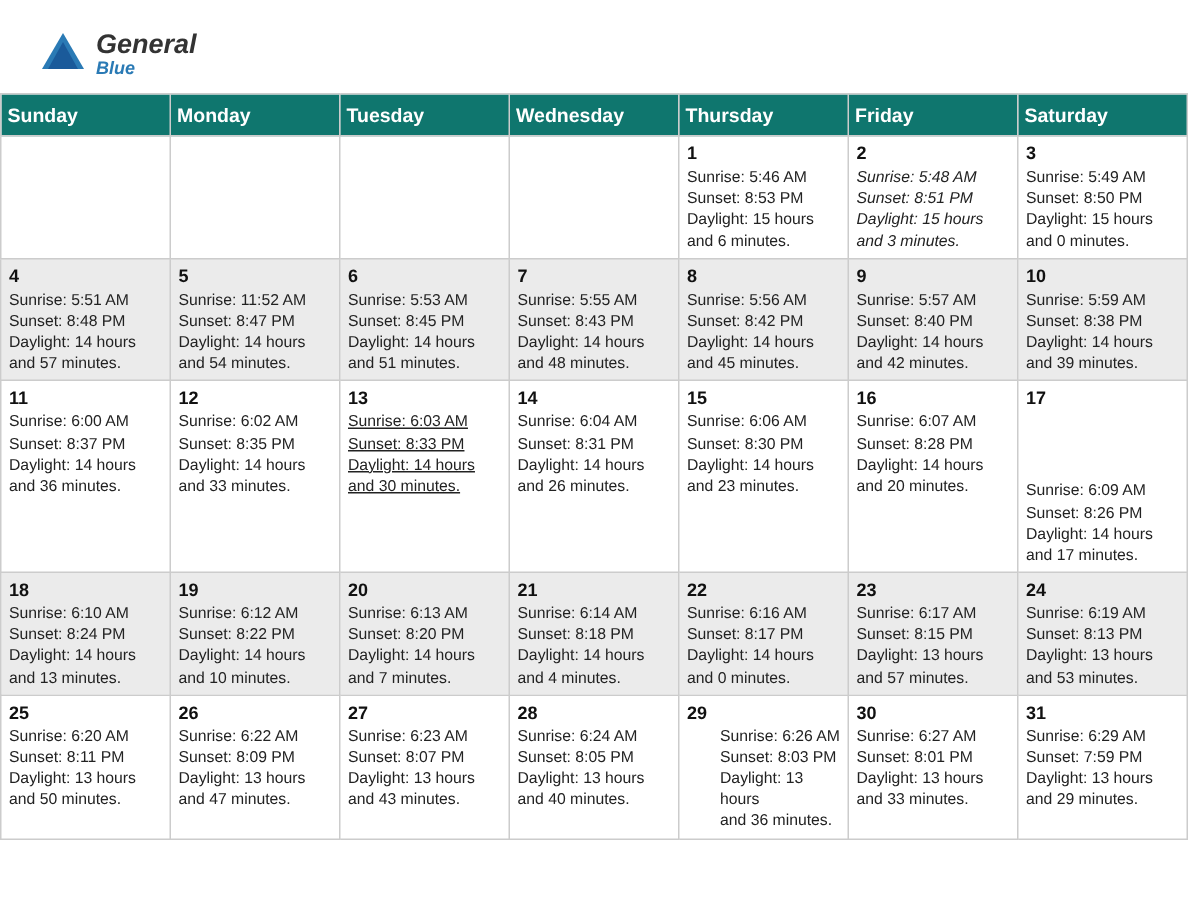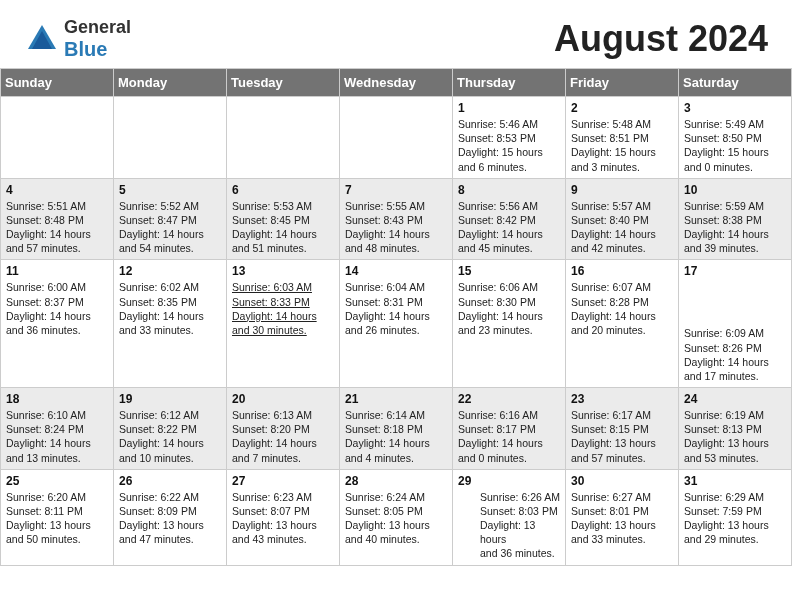--- a/index.html
+++ b/index.html
@@ -8,37 +8,38 @@
       background: #fff;
       width: 792px;
       min-height: 612px;
       padding: 0;
     }
     .header {
       display: flex;
       justify-content: space-between;
       align-items: center;
       padding: 18px 24px 8px 24px;
+      font-style: italic;
     }
     .logo {
       display: flex;
       align-items: center;
     }
     .logo-text {
       display: flex;
       flex-direction: column;
       line-height: 1.1;
     }
     .logo-general {
       font-size: 18px;
       font-weight: bold;
       color: #333;
     }
     .logo-blue {
-      font-size: 20px;
+      font-size: 12px;
       font-weight: bold;
       color: #2a7ab5;
     }
     .logo-icon {
       width: 36px;
       height: 36px;
       margin-right: 4px;
     }
     .title-block {
       text-align: right;
@@ -52,21 +53,21 @@
       font-size: 16px;
       color: #444;
     }
     .calendar {
       width: 100%;
       border-collapse: collapse;
       margin: 0 0 8px 0;
       font-size: 11px;
     }
     .calendar th {
-      background: #737373;
+      background: #0f766e;
       color: #fff;
       font-size: 13px;
       font-weight: bold;
       padding: 6px 4px;
       text-align: left;
       border: 1px solid #ccc;
     }
     .calendar td {
       border: 1px solid #ccc;
       vertical-align: top;
@@ -107,21 +108,20 @@
     <svg class="logo-icon" viewBox="0 0 36 36" xmlns="http://www.w3.org/2000/svg">
       <polygon points="18,4 32,28 4,28" fill="#2a7ab5"></polygon>
       <polygon points="18,10 28,28 8,28" fill="#1a5a9a"></polygon>
     </svg>
     <div class="logo-text">
       <span class="logo-general">General</span>
       <span class="logo-blue">Blue</span>
     </div>
   </div>
   <div class="title-block">
-    <div class="month-title">August 2024</div>
   </div>
 </div>
 
 <table class="calendar">
   <thead>
     <tr>
     <th>Sunday</th>
         <th>Monday</th>
         <th>Tuesday</th>
         <th>Wednesday</th>
@@ -138,21 +138,21 @@
         <td class="empty-cell"></td>
         <td>
           <div class="day-num">1</div>
           <div class="day-info" style="white-space: pre-line;">Sunrise: 5:46 AM
 Sunset: 8:53 PM
 Daylight: 15 hours
 and 6 minutes.</div>
         </td>
         <td>
           <div class="day-num">2</div>
-          <div class="day-info" style="white-space: pre-line;">Sunrise: 5:48 AM
+          <div class="day-info" style="white-space: pre-line; font-style: italic;">Sunrise: 5:48 AM
 Sunset: 8:51 PM
 Daylight: 15 hours
 and 3 minutes.</div>
         </td>
         <td>
           <div class="day-num">3</div>
           <div class="day-info" style="white-space: pre-line;">Sunrise: 5:49 AM
 Sunset: 8:50 PM
 Daylight: 15 hours
 and 0 minutes.</div>
@@ -161,21 +161,21 @@
       <tr class="row-even">
         <td>
           <div class="day-num">4</div>
           <div class="day-info" style="white-space: pre-line;">Sunrise: 5:51 AM
 Sunset: 8:48 PM
 Daylight: 14 hours
 and 57 minutes.</div>
         </td>
         <td>
           <div class="day-num">5</div>
-          <div class="day-info" style="white-space: pre-line;">Sunrise: 5:52 AM
+          <div class="day-info" style="white-space: pre-line;">Sunrise: 11:52 AM
 Sunset: 8:47 PM
 Daylight: 14 hours
 and 54 minutes.</div>
         </td>
         <td>
           <div class="day-num">6</div>
           <div class="day-info" style="white-space: pre-line;">Sunrise: 5:53 AM
 Sunset: 8:45 PM
 Daylight: 14 hours
 and 51 minutes.</div>

